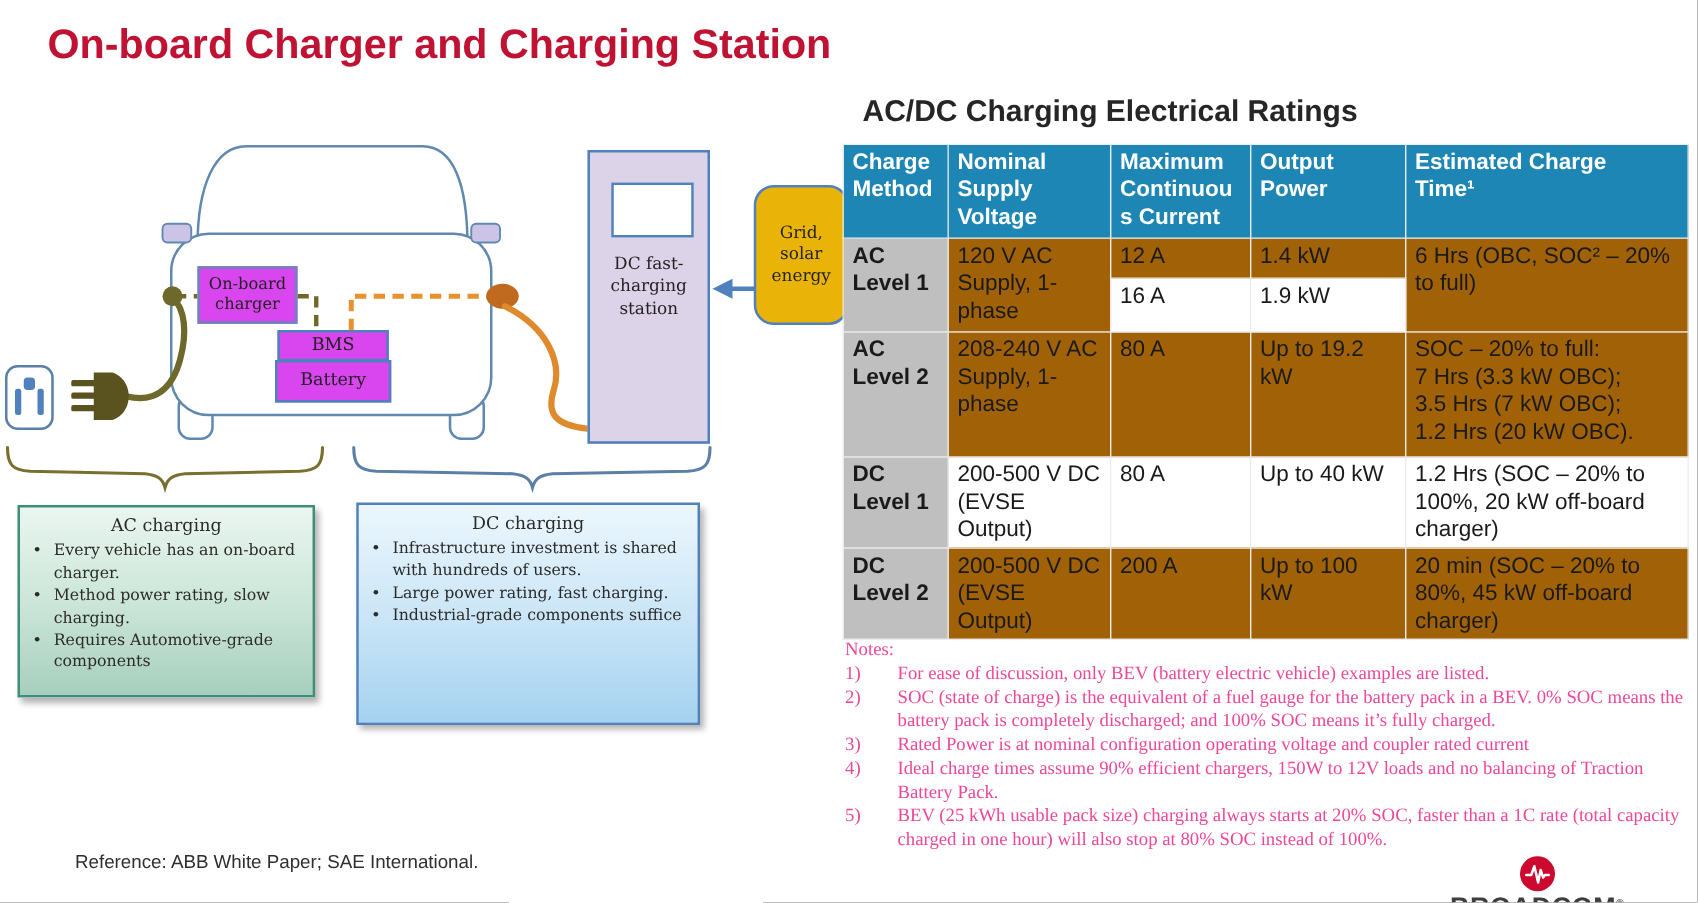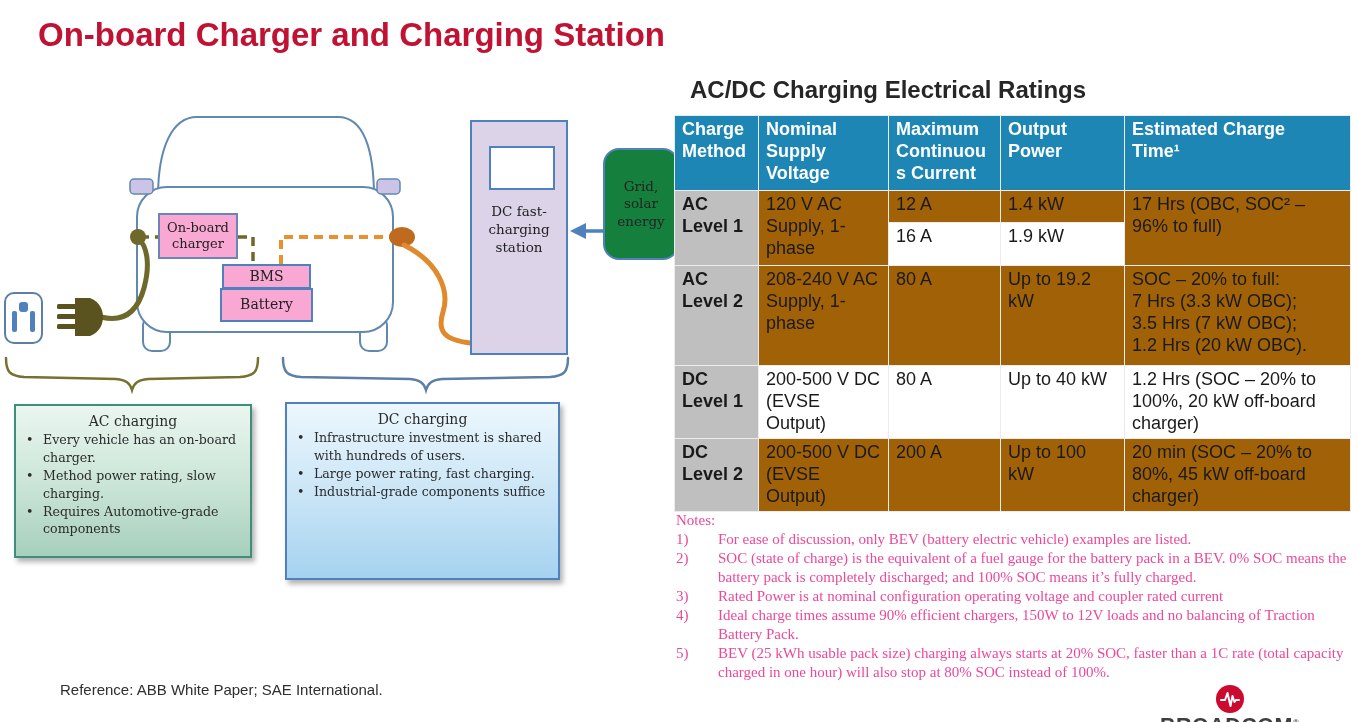--- a/index.html
+++ b/index.html
@@ -4,32 +4,32 @@
 <style>
   html,body{margin:0;padding:0;background:#888;}
   #slide{position:relative;width:1358px;height:722px;background:#ffffff;overflow:hidden;
          font-family:"Liberation Sans",sans-serif;}
   .abs{position:absolute;}
 
   
   #slide-title{left:38px;top:16px;font-size:33px;font-weight:bold;color:#C01334;letter-spacing:0;}
 
   
-  .diagbox{box-sizing:border-box;background:#f9a8d4;border:2px solid #6B85B8;
+  .diagbox{box-sizing:border-box;background:#d946ef;border:2px solid #6B85B8;
            display:flex;align-items:center;justify-content:center;text-align:center;
            font-family:"DejaVu Serif",serif;color:#222;line-height:1.25;}
   #onboard-box{left:158px;top:213px;width:80px;height:46px;font-size:13px;}
   #bms-box{left:222px;top:264px;width:89px;height:25px;font-size:14px;border-color:#4F81BD;}
   #battery-box{left:220px;top:288px;width:93px;height:34px;font-size:14px;border-color:#4F81BD;}
   #station-box{left:470px;top:120px;width:98px;height:235px;background:#DCD3E8;
                border:2.5px solid #4F81BD;box-sizing:border-box;}
   #station-screen{left:17px;top:24px;width:62px;height:40px;background:#fff;border:2px solid #4F81BD;}
   #station-label{left:0;top:80px;width:100%;text-align:center;font-family:"DejaVu Serif",serif;
                  font-size:13.5px;line-height:1.35;color:#222;}
-  #grid-box{left:603px;top:148px;width:76px;height:112px;border-radius:16px;background:#15803d;
+  #grid-box{left:603px;top:148px;width:76px;height:112px;border-radius:16px;background:#eab308;
             border:2px solid #4F81BD;box-sizing:border-box;display:flex;align-items:center;
             justify-content:center;text-align:center;font-family:"DejaVu Serif",serif;
             font-size:13.5px;line-height:1.3;color:#222;}
 
   
   .callout{box-sizing:border-box;font-family:"DejaVu Serif",serif;color:#2b2b2b;
            padding:7px 10px 6px 10px;box-shadow:3px 4px 5px rgba(0,0,0,0.3);}
   .callout .ttl{text-align:center;font-size:14px;margin-bottom:2px;}
   .callout .bullet-row{display:grid;grid-template-columns:17px 1fr;font-size:12.6px;line-height:1.42;}
   #ac-box{left:14px;top:404px;width:238px;height:154px;border:2px solid #3F8E7A;
@@ -188,21 +188,21 @@
         <th>Nominal Supply Voltage</th>
         <th>Maximum Continuous Current</th>
         <th>Output Power</th>
         <th>Estimated Charge Time¹</th>
       </tr>
       <tr style="height:32px">
         <td class="m" rowspan="2">AC Level 1</td>
         <td class="g" rowspan="2">120 V AC Supply, 1-phase</td>
         <td class="g">12 A</td>
         <td class="g">1.4 kW</td>
-        <td class="g t" rowspan="2">17 Hrs (OBC, SOC² – 96% to full)</td>
+        <td class="g t" rowspan="2">6 Hrs (OBC, SOC² – 20% to full)</td>
       </tr>
       <tr style="height:43px">
         <td class="w">16 A</td>
         <td class="w">1.9 kW</td>
       </tr>
       <tr style="height:100px">
         <td class="m">AC Level 2</td>
         <td class="g">208-240 V AC Supply, 1-phase</td>
         <td class="g">80 A</td>
         <td class="g">Up to 19.2 kW</td>

